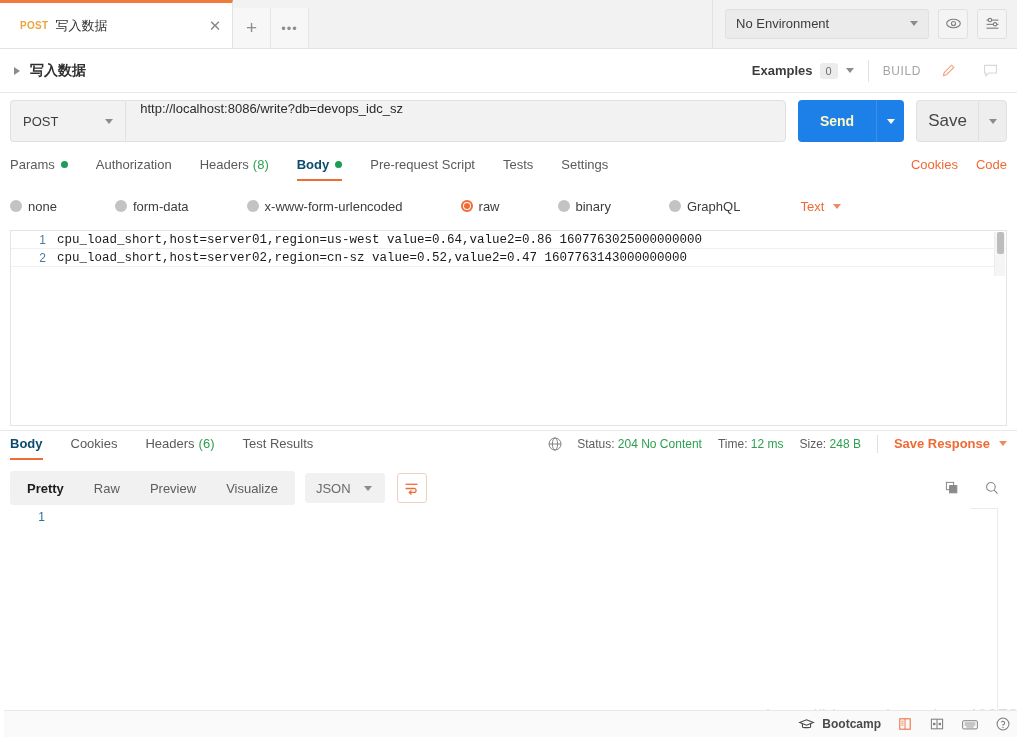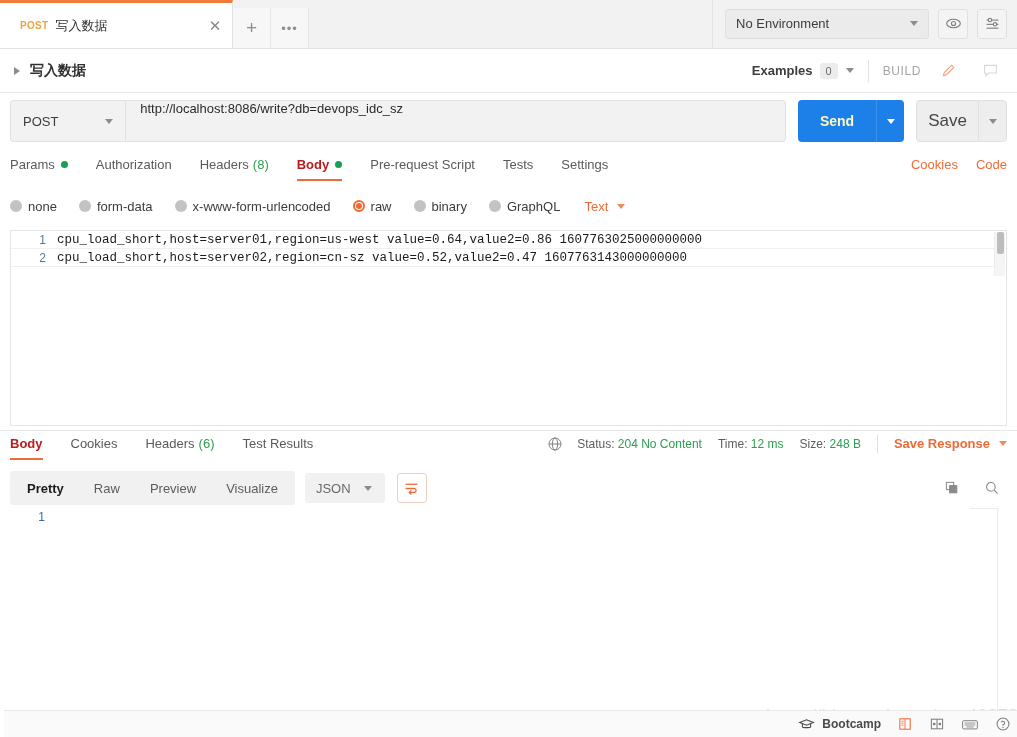--- a/index.html
+++ b/index.html
@@ -210,42 +210,42 @@
     padding: 0 10px;
   }
   .rtab {
     font-size: 13px; color: #5a5a5a;
     padding: 0 0 9px 0;
     margin-right: 28px;
     display: flex; align-items: center;
     cursor: pointer;
     position: relative;
   }
-  .rtab.active { color: #b91c1c; font-weight: bold; }
+  .rtab.active { color: #0c4a6e; font-weight: bold; }
   .rtab.active::after {
     content: ""; position: absolute;
     left: 0; right: 0; bottom: 0; height: 2px;
     background: #ef6c33;
   }
   .dot-green {
     width: 7px; height: 7px; border-radius: 50%;
     background: #189e55; margin-left: 6px;
   }
   .count-green { color: #2ca04f; margin-left: 4px; }
   .reqtabs-right { margin-left: auto; display: flex; padding-bottom: 9px; }
   .link-orange {
     font-size: 13px; color: #f06a35;
     margin-left: 18px; cursor: pointer;
   }
 
   
   .bodytypes {
     position: absolute; top: 192px; left: 10px;
     width: 1000px; height: 28px;
-    display: flex; align-items: center;
+    display: flex; align-items: center; gap: 36px;
   }
   .radio-item {
     display: flex; align-items: center;
     margin-right: 22px; cursor: pointer;
   }
   .radio-ring {
     width: 12px; height: 12px; border-radius: 50%;
     background: #c3c3c3; margin-right: 6px;
     display: flex; align-items: center; justify-content: center;
   }

